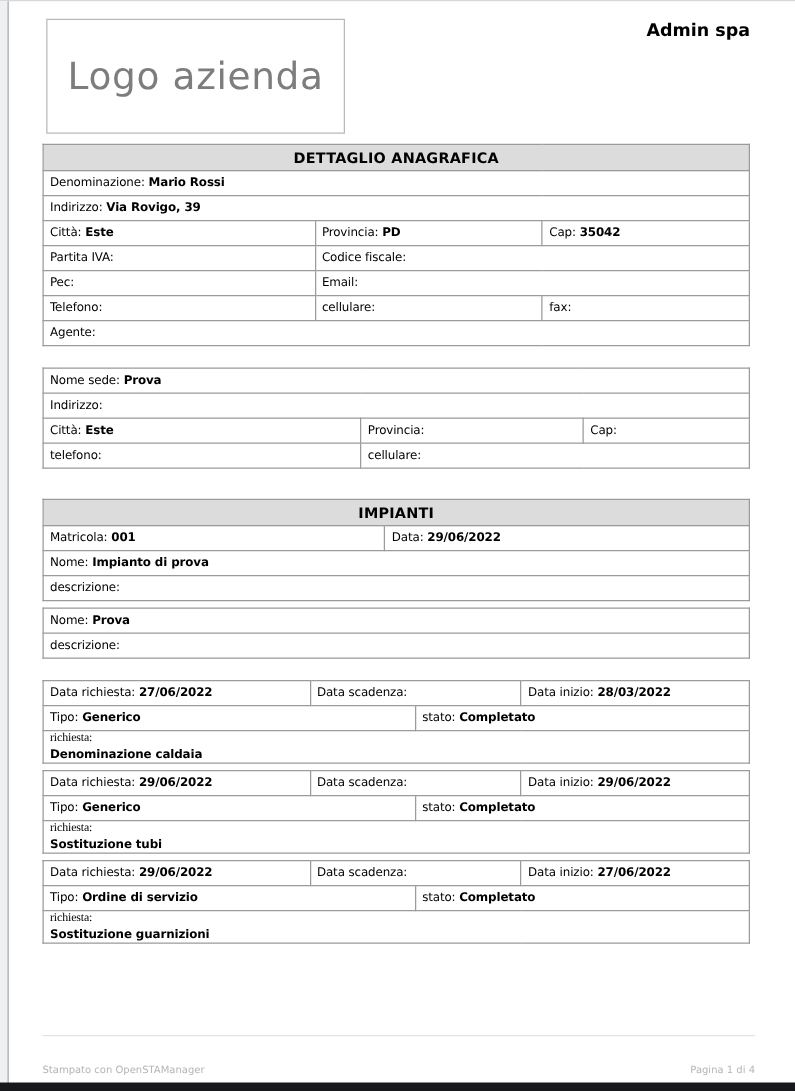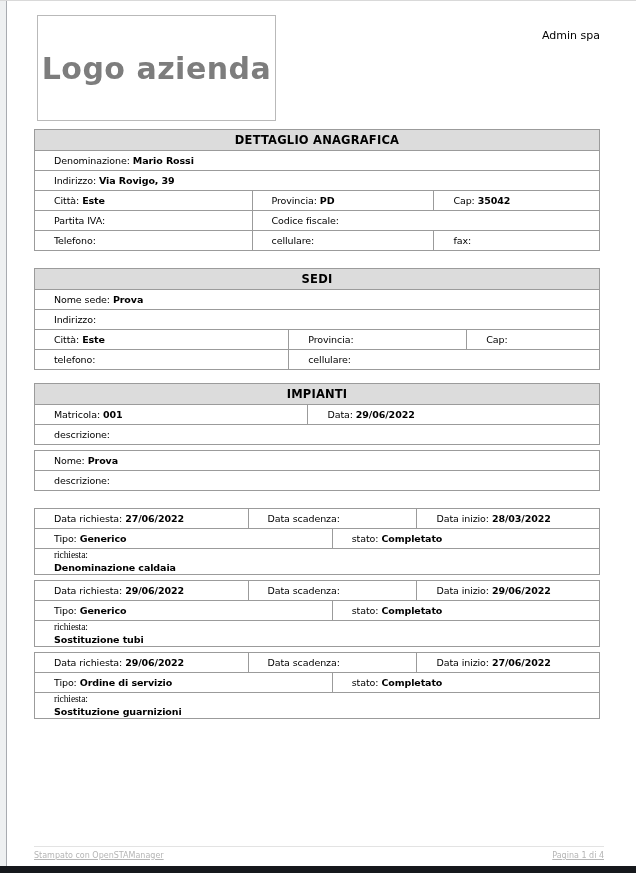--- a/index.html
+++ b/index.html
@@ -16,60 +16,60 @@
     position:absolute; left:0; top:0; bottom:0; width:7px;
     background:#eef0f1; border-right:1px solid #a8abb0;
   }
   .bottom-bar {
     position:absolute; left:0; right:0; bottom:0; height:7px;
     background:#16181c;
   }
   .content { position:absolute; left:34px; top:0; width:566px; }
   .logo-box {
     margin-top:14px; margin-left:3px;
-    width:239px; height:106px;
+    width:239px; height:92px;
     border:1px solid #b9b9b9;
-    display:flex; align-items:center; justify-content:center;font-weight:bold;
+    display:flex; align-items:center; justify-content:center;
   }
   .logo-text {
     font-size:30px; color:#7d7d7d; letter-spacing:0.5px;
   }
   .company {
-    position:absolute; top:28px; right:36px;
-    font-size:11px; font-weight:normal; color:#000;
+    position:absolute; top:16px; right:36px;
+    font-size:14px; font-weight:bold; color:#000;
   }
   table.tbl {
     width:566px; border-collapse:collapse; table-layout:fixed;
   }
   table.tbl td, table.tbl th {
     border:1px solid #9b9b9b;
   }
   table.tbl th {
     height:21px; background:#dcdcdc;
     font-size:11.5px; font-weight:bold; text-align:center;
     letter-spacing:0.2px;
   }
   table.tbl td {
-    height:20px; padding:1px 19px;
+    height:20px; padding:1px 5px;
     font-size:9.5px; letter-spacing:-0.1px;
     vertical-align:middle; white-space:nowrap; overflow:hidden;
   }
   td .l { margin-right:3px; }
   td b { font-weight:bold; }
   td.rich { height:36px; vertical-align:top; padding-top:3px; }
   td.rich .l { display:block; margin-bottom:2px;font-family:Liberation Serif, serif; }
   .mt-sec   { margin-top:17px; }
-  .mt-sec2  { margin-top:13px; }
+  .mt-sec2  { margin-top:24px; }
   .mt-first { margin-top:8px;  }
   .mt-blk   { margin-top:5px;  }
   .footer {
     position:absolute; left:34px; right:32px; bottom:13px;
     display:flex; justify-content:space-between; align-items:baseline;
-    border-top:1px solid #e3e3e3; padding-top:4px;
-    font-size:8px; color:#b5b5b5;text-decoration:underline;
+    border-top:1px solid #e3e3e3; padding-top:22px;
+    font-size:8px; color:#b5b5b5;
   }
 </style>
 </head>
 <body>
 
 <div class="edge-strip"></div>
 
 <div class="company">Admin spa</div>
 
 <div class="content">
@@ -97,37 +97,41 @@
     <tr>
       <td><span class="l">Città:</span><b>Este</b></td>
       <td><span class="l">Provincia:</span><b>PD</b></td>
       <td><span class="l">Cap:</span><b>35042</b></td>
     </tr>
     <tr>
       <td><span class="l">Partita IVA:</span><b></b></td>
       <td colspan="2"><span class="l">Codice fiscale:</span><b></b></td>
     </tr>
     <tr>
+      <td><span class="l">Pec:</span><b></b></td>
+      <td colspan="2"><span class="l">Email:</span><b></b></td>
+    </tr>
+    <tr>
       <td><span class="l">Telefono:</span><b></b></td>
       <td><span class="l">cellulare:</span><b></b></td>
       <td><span class="l">fax:</span><b></b></td>
     </tr>
+    <tr>
+      <td colspan="3"><span class="l">Agente:</span><b></b></td>
+    </tr>
   </tbody>
     </table>
 
   <table class="tbl mt-sec">
     <colgroup>
         <col style="width:45%">
         <col style="width:31.5%">
         <col style="width:23.5%">
       </colgroup>
     <tbody>
-        <tr>
-      <th colspan="3">SEDI</th>
-    </tr>
     <tr>
       <td colspan="3"><span class="l">Nome sede:</span><b>Prova</b></td>
     </tr>
     <tr>
       <td colspan="3"><span class="l">Indirizzo:</span><b></b></td>
     </tr>
     <tr>
       <td><span class="l">Città:</span><b>Este</b></td>
       <td><span class="l">Provincia:</span><b></b></td>
       <td><span class="l">Cap:</span><b></b></td>
@@ -144,20 +148,23 @@
         <col style="width:48.4%">
         <col style="width:51.6%">
       </colgroup>
     <tbody>
         <tr>
       <th colspan="2">IMPIANTI</th>
     </tr>
     <tr>
       <td><span class="l">Matricola:</span><b>001</b></td>
       <td><span class="l">Data:</span><b>29/06/2022</b></td>
+    </tr>
+    <tr>
+      <td colspan="2"><span class="l">Nome:</span><b>Impianto di prova</b></td>
     </tr>
     <tr>
       <td colspan="2"><span class="l">descrizione:</span><b></b></td>
     </tr>
   </tbody>
     </table>
 
   <table class="tbl mt-blk">
     <colgroup>
         <col style="width:48.4%">

